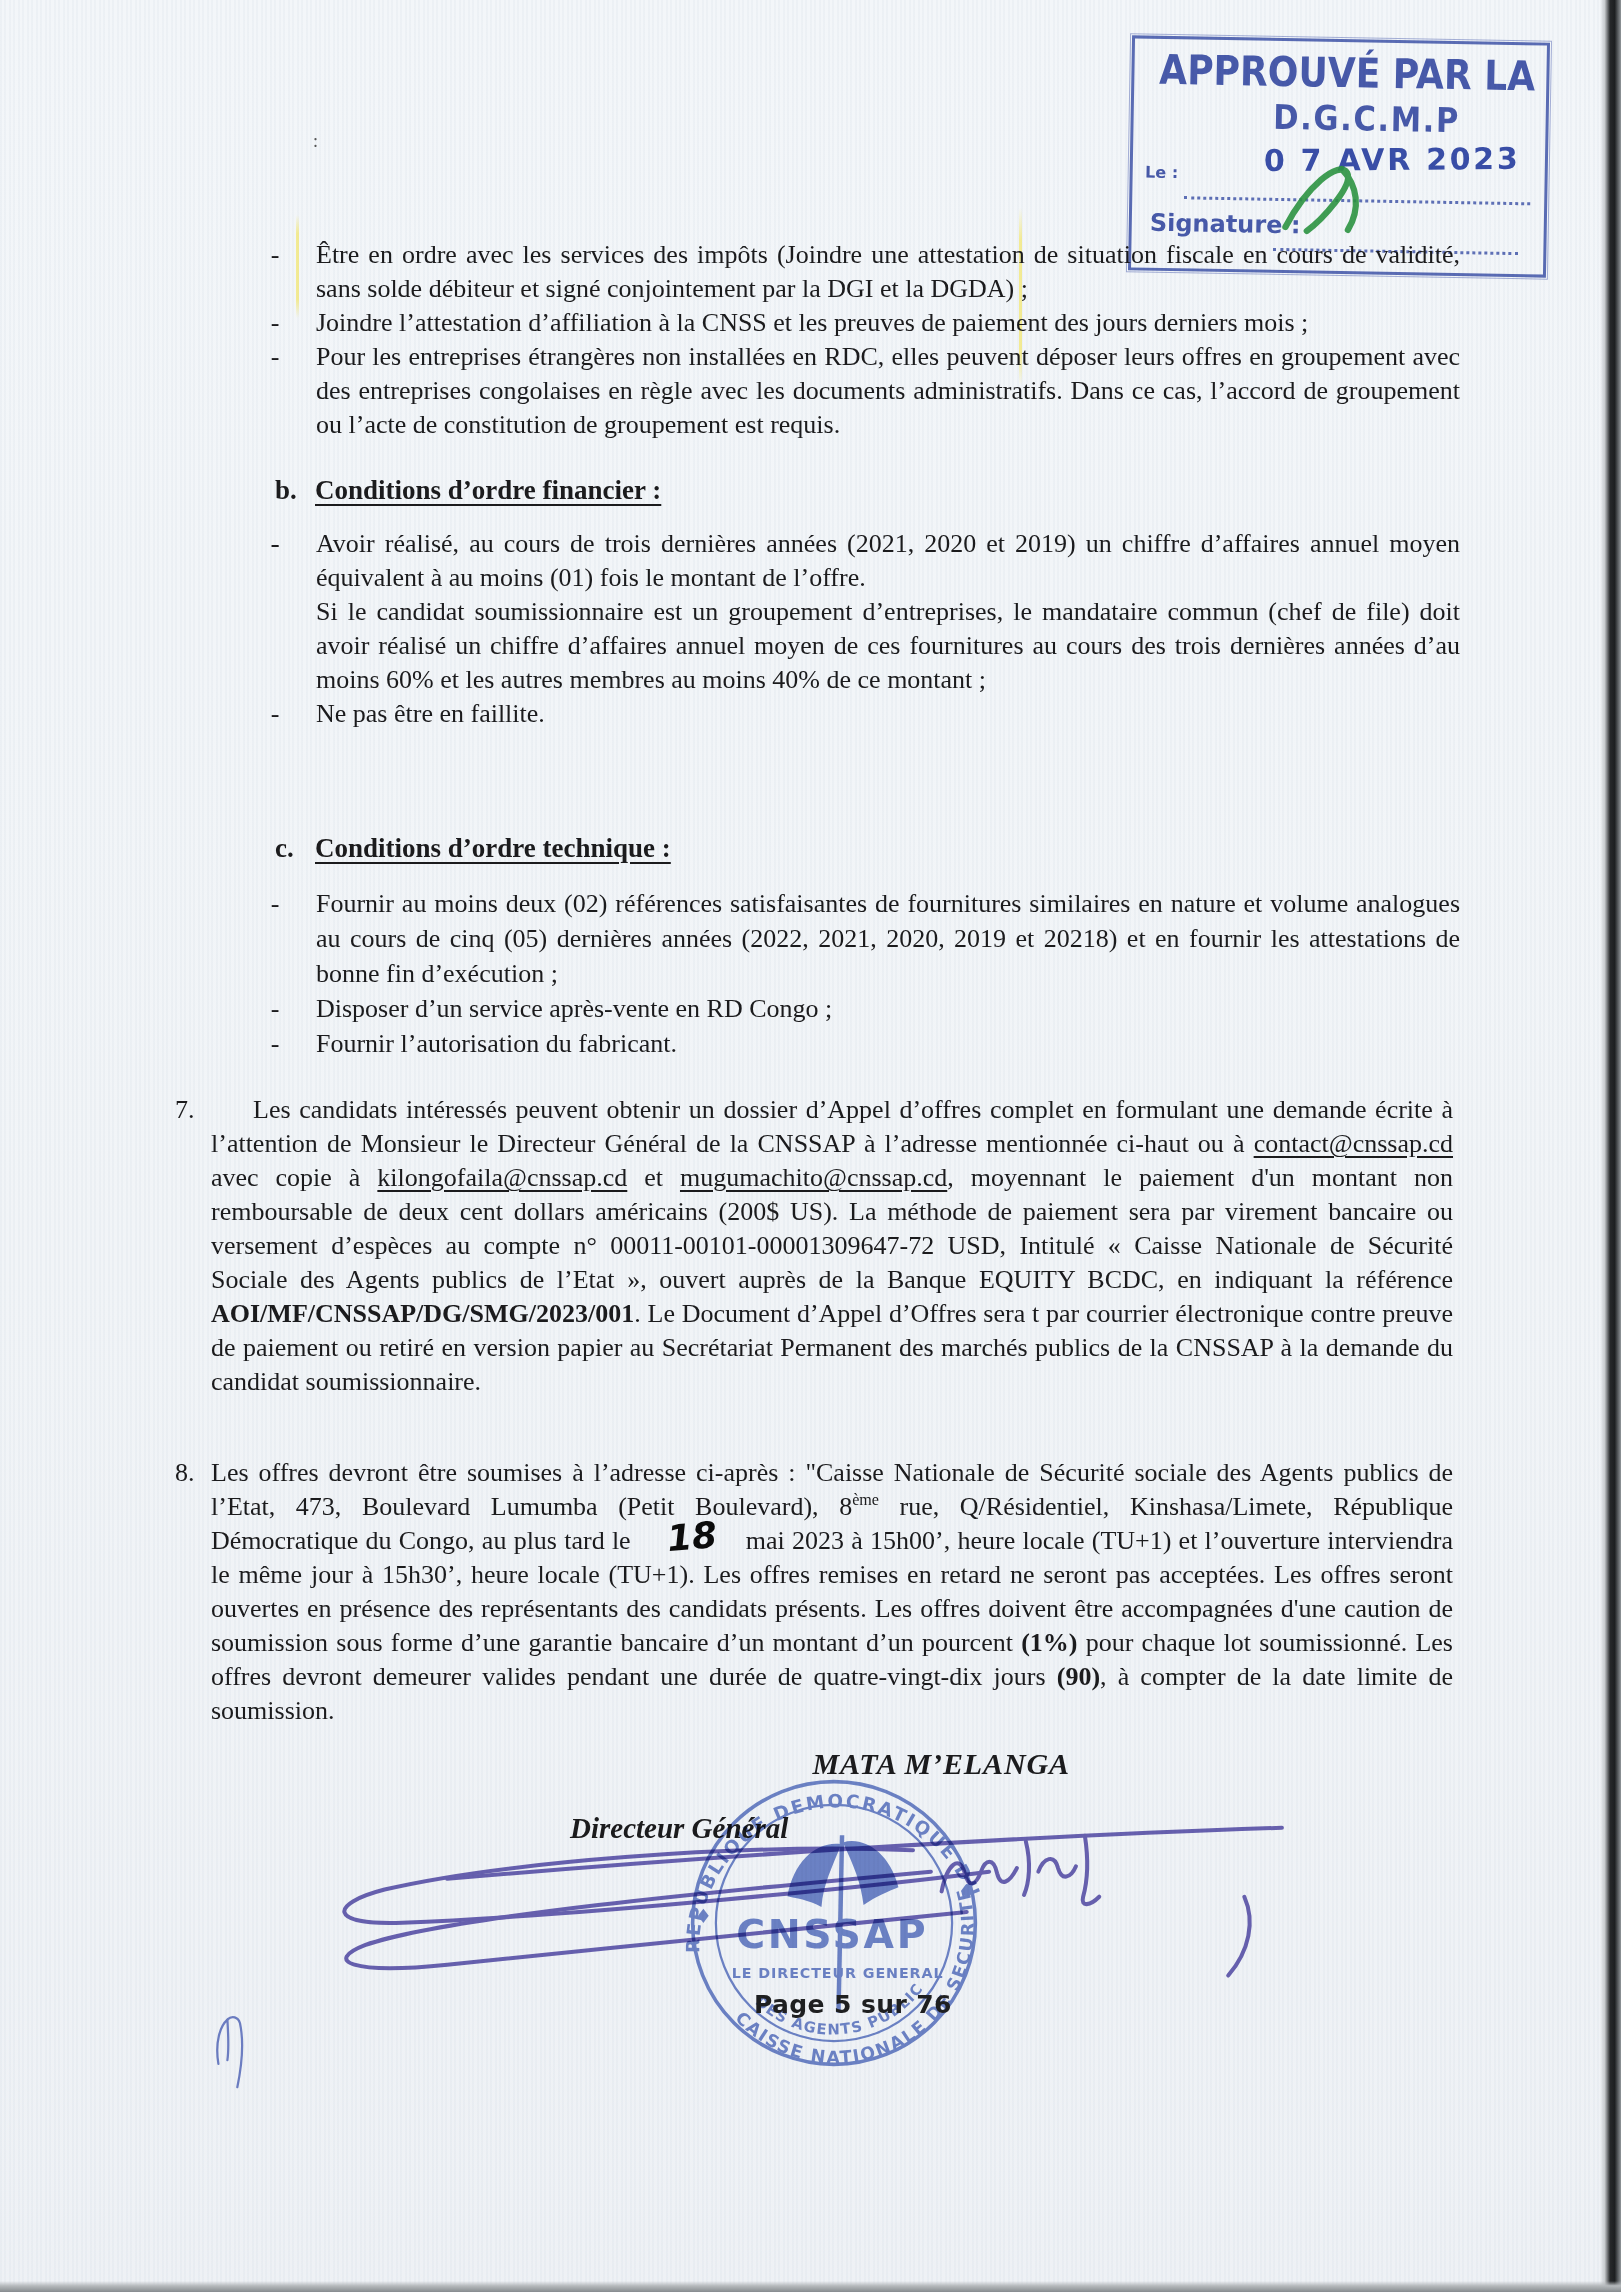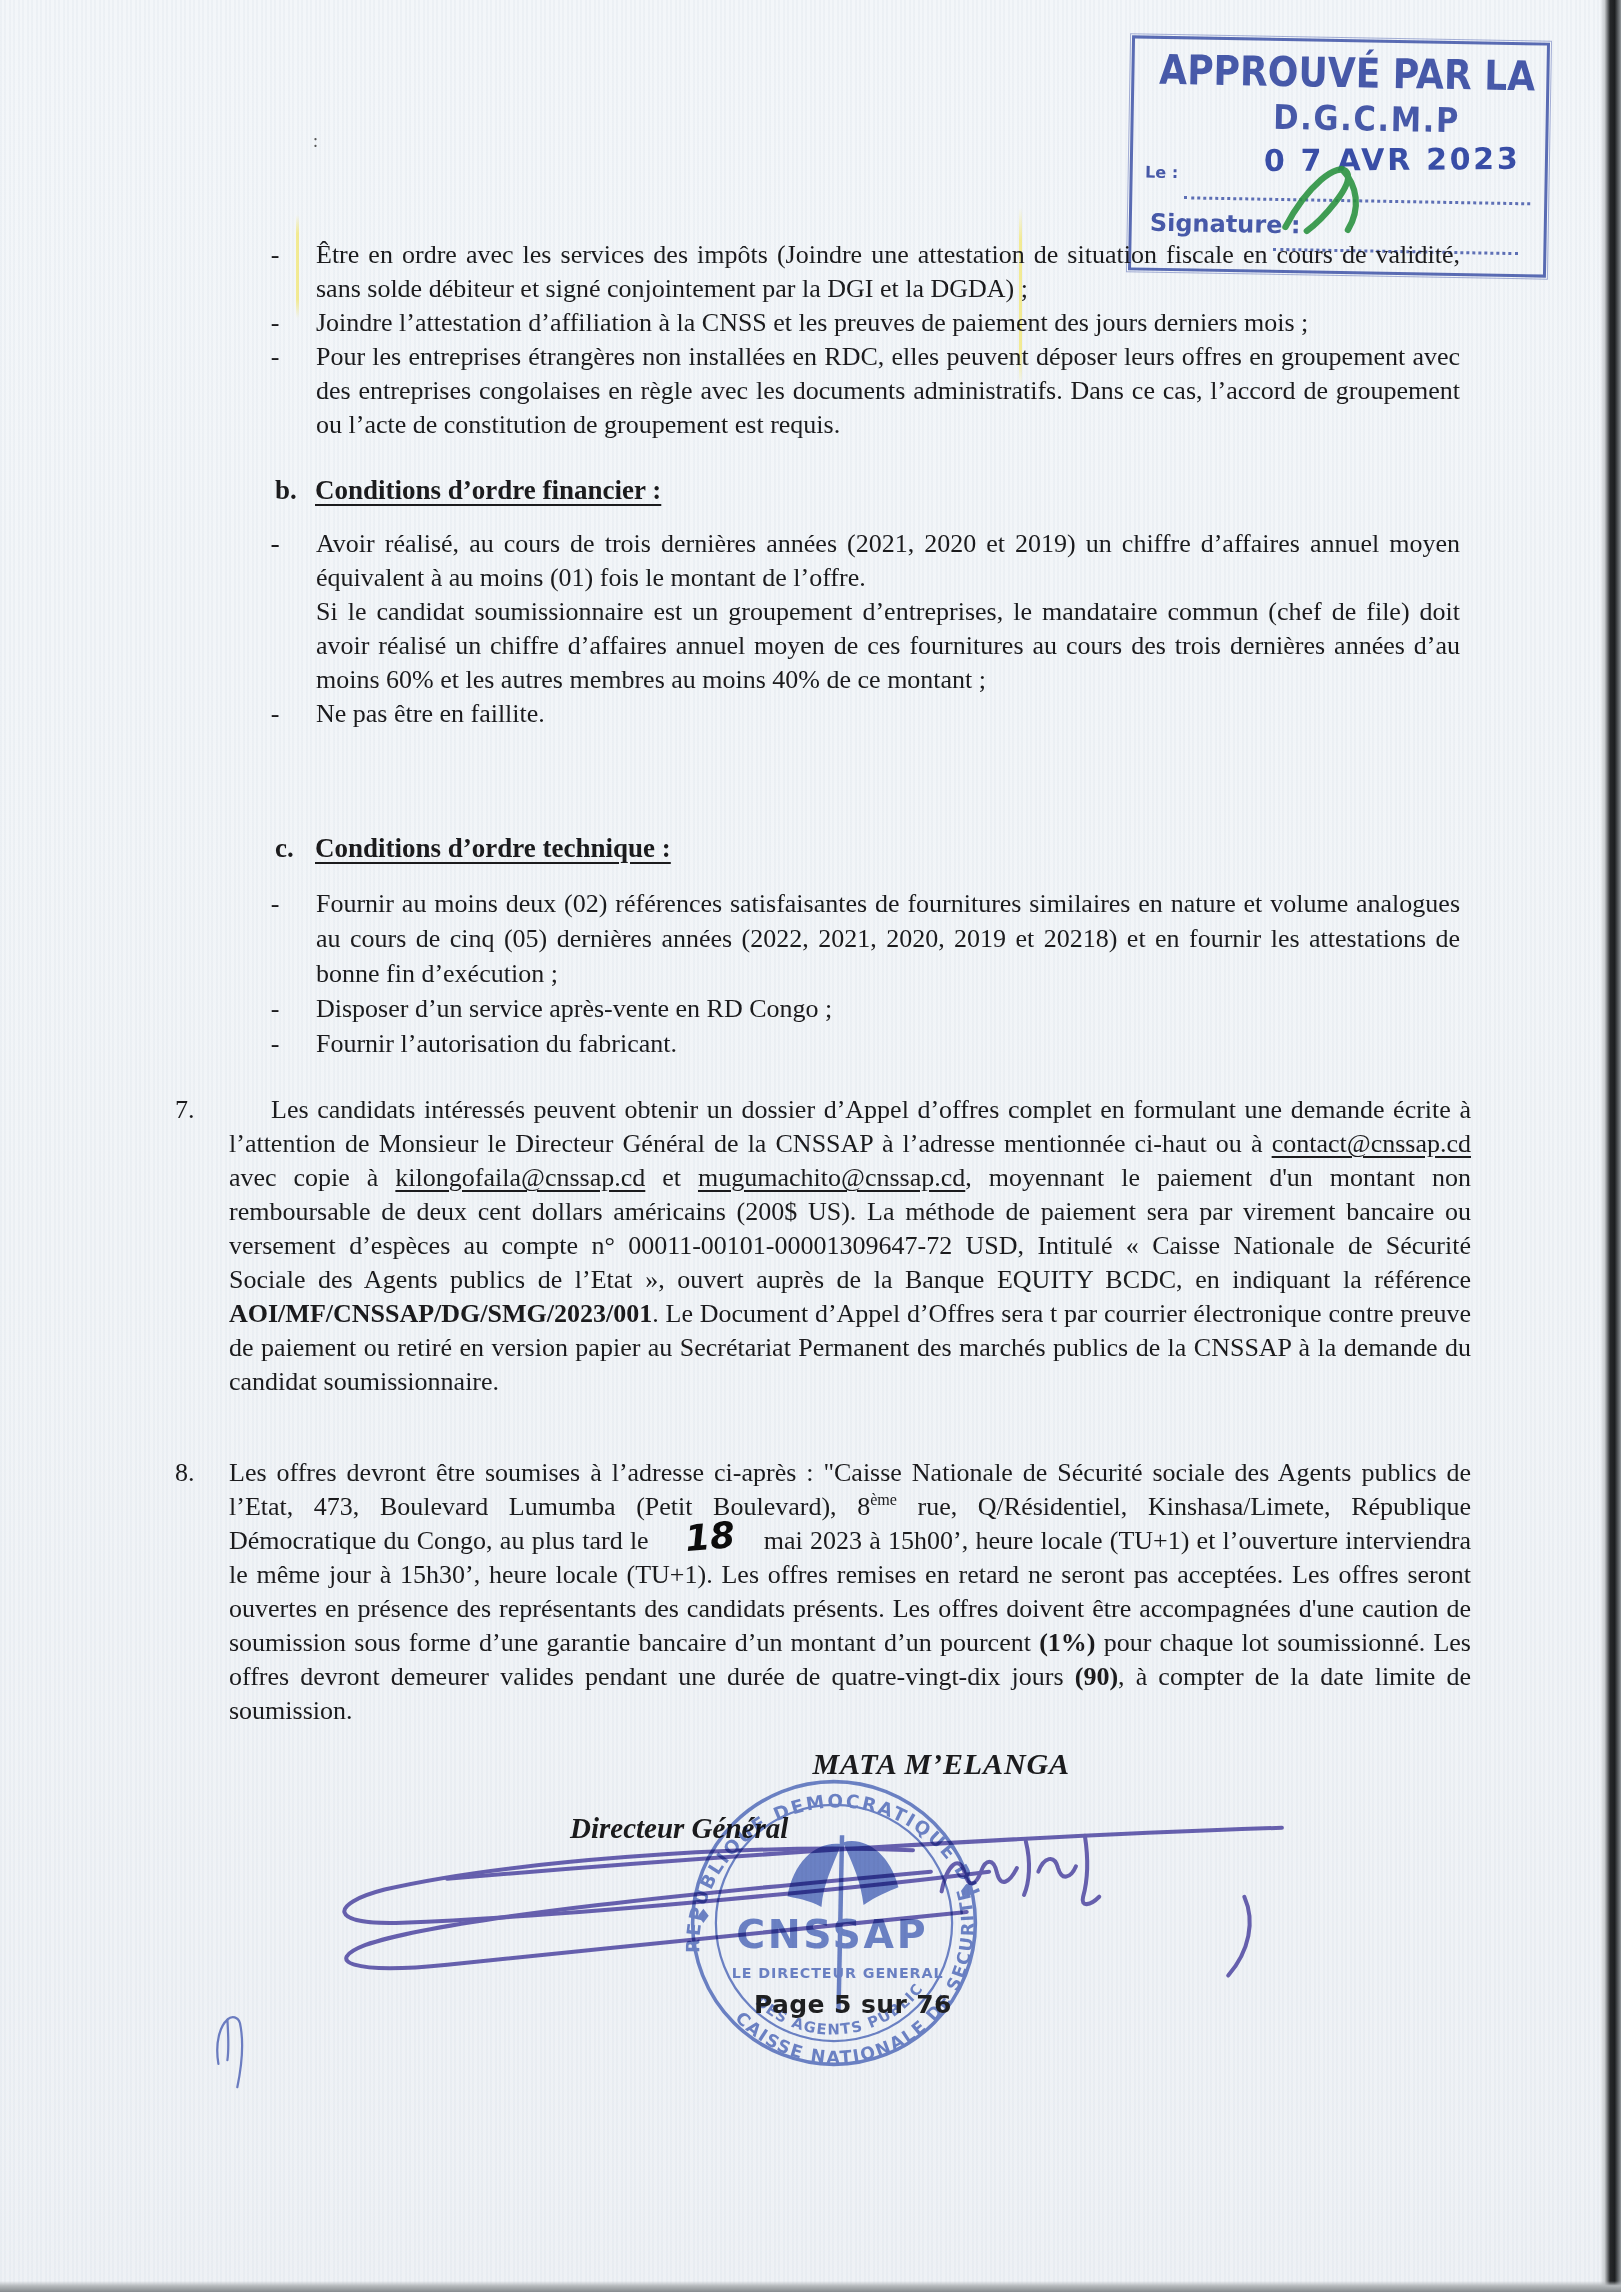--- a/index.html
+++ b/index.html
@@ -41,21 +41,21 @@
   
   .doc-list{position:absolute;left:269px;width:1191px;font:26px/34px "Liberation Serif",serif;}
   .doc-li{position:relative;padding-left:47px;text-align:justify;}
   .li-dash{position:absolute;left:1.8px;top:0;}
   .lh39 .doc-li{line-height:35px;}
   .sec-h{position:absolute;left:275px;display:flex;font:700 27px/34px "Liberation Serif",serif;}
   .sec-label{width:40px;flex:0 0 40px;}
   .sec-title{text-decoration:underline;text-underline-offset:4.5px;text-decoration-thickness:2.2px;white-space:nowrap;}
   .num-para{position:absolute;left:175px;font:26px/34px "Liberation Serif",serif;}
   .num-para .num{position:absolute;left:0;top:0;}
-  .num-para .body{margin-left:54px;width:1242px;text-align:justify;}
+  .num-para .body{margin-left:36px;width:1242px;text-align:justify;}
   .first-indent .body{text-indent:42px;}
 
   .seg-link{text-decoration:underline;text-underline-offset:3.6px;text-decoration-thickness:1.8px;}
   .seg-bold{font-weight:700;}
   .seg-sup{vertical-align:super;font-size:.62em;line-height:0;}
   .seg-hand{font-family:"DejaVu Sans",sans-serif;font-weight:700;font-style:italic;font-size:36px;
     display:inline-block;transform:rotate(-5deg);margin:0 29px 0 36px;line-height:0;color:#0c0c0c;
     background:linear-gradient(115deg,transparent 44%,#151515 44%,#151515 55%,transparent 55%);}
 
   .sig-name{position:absolute;left:568px;top:1746px;width:502px;text-align:right;

